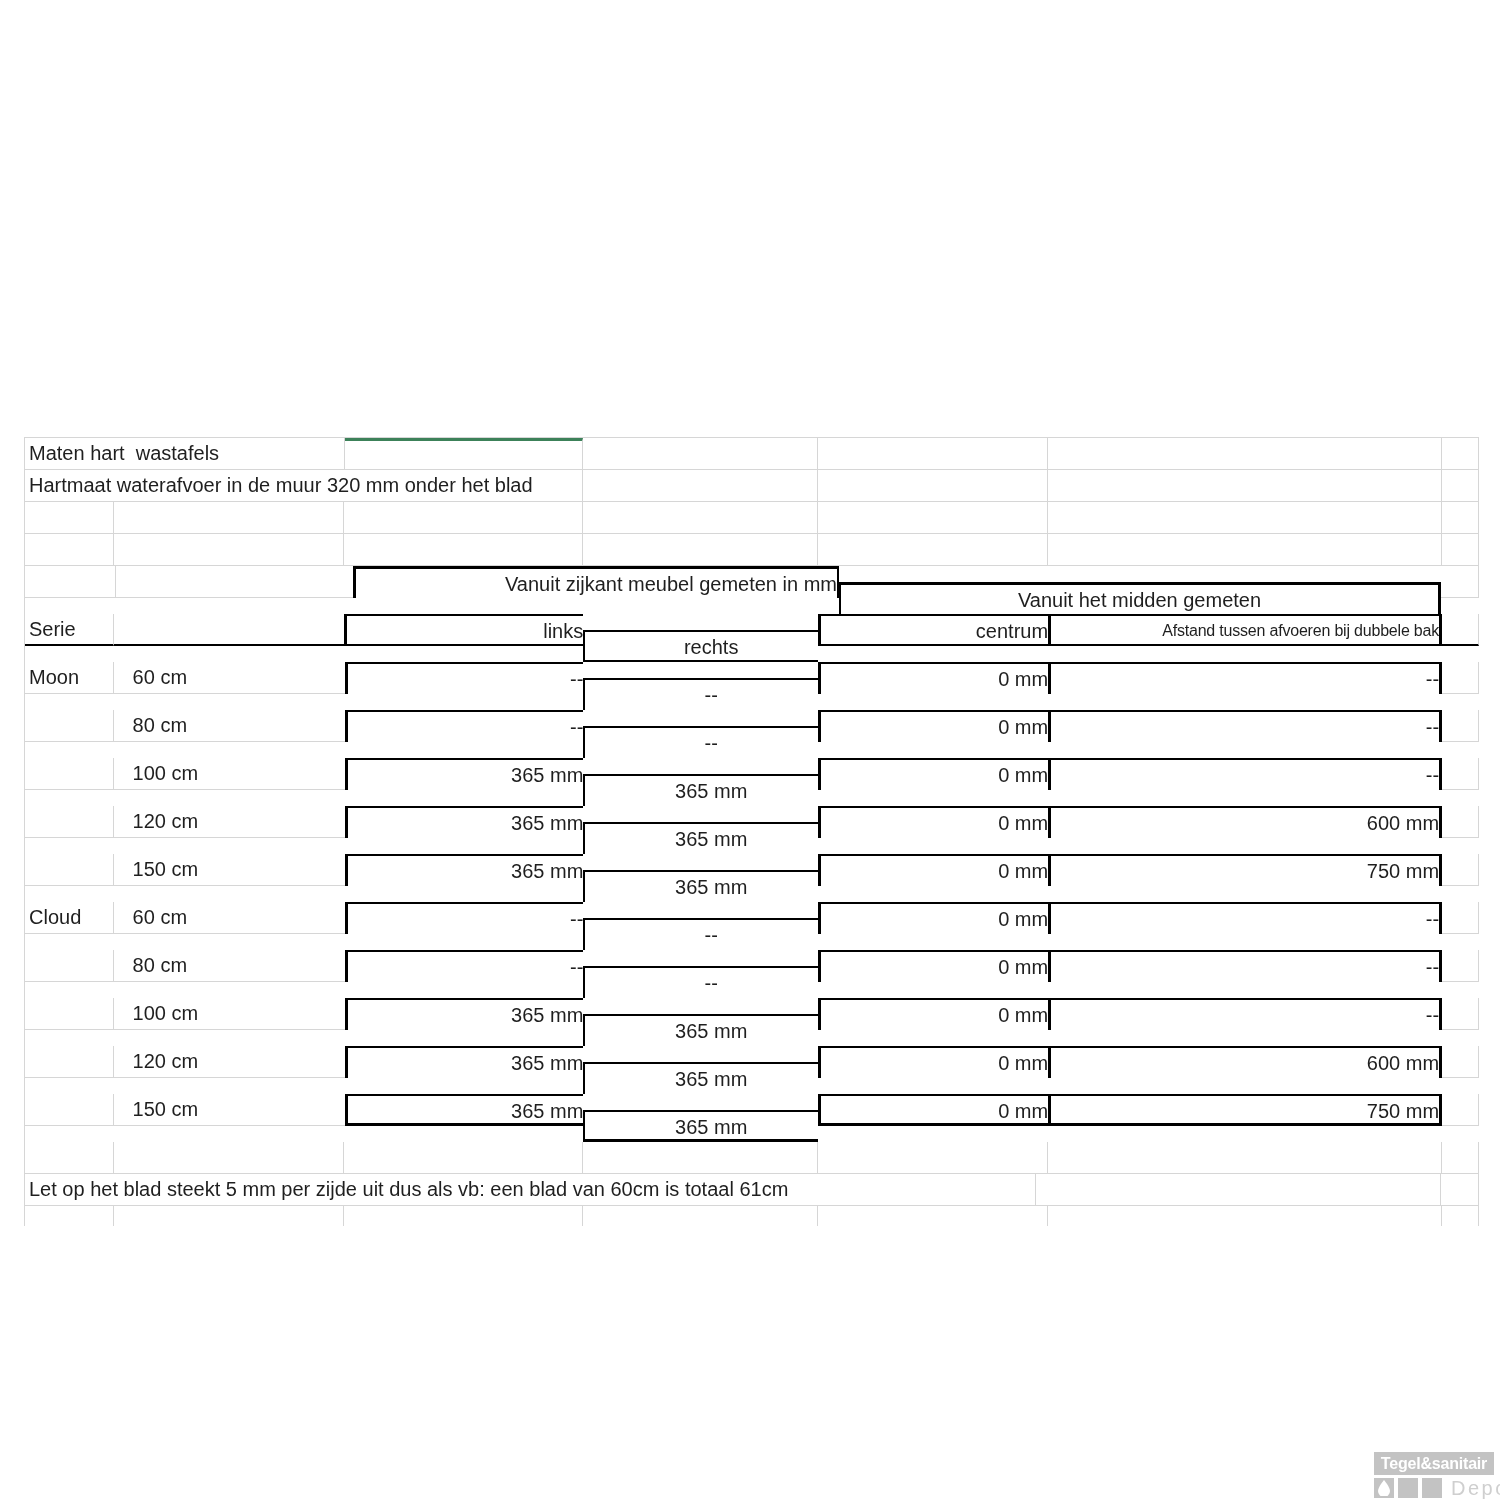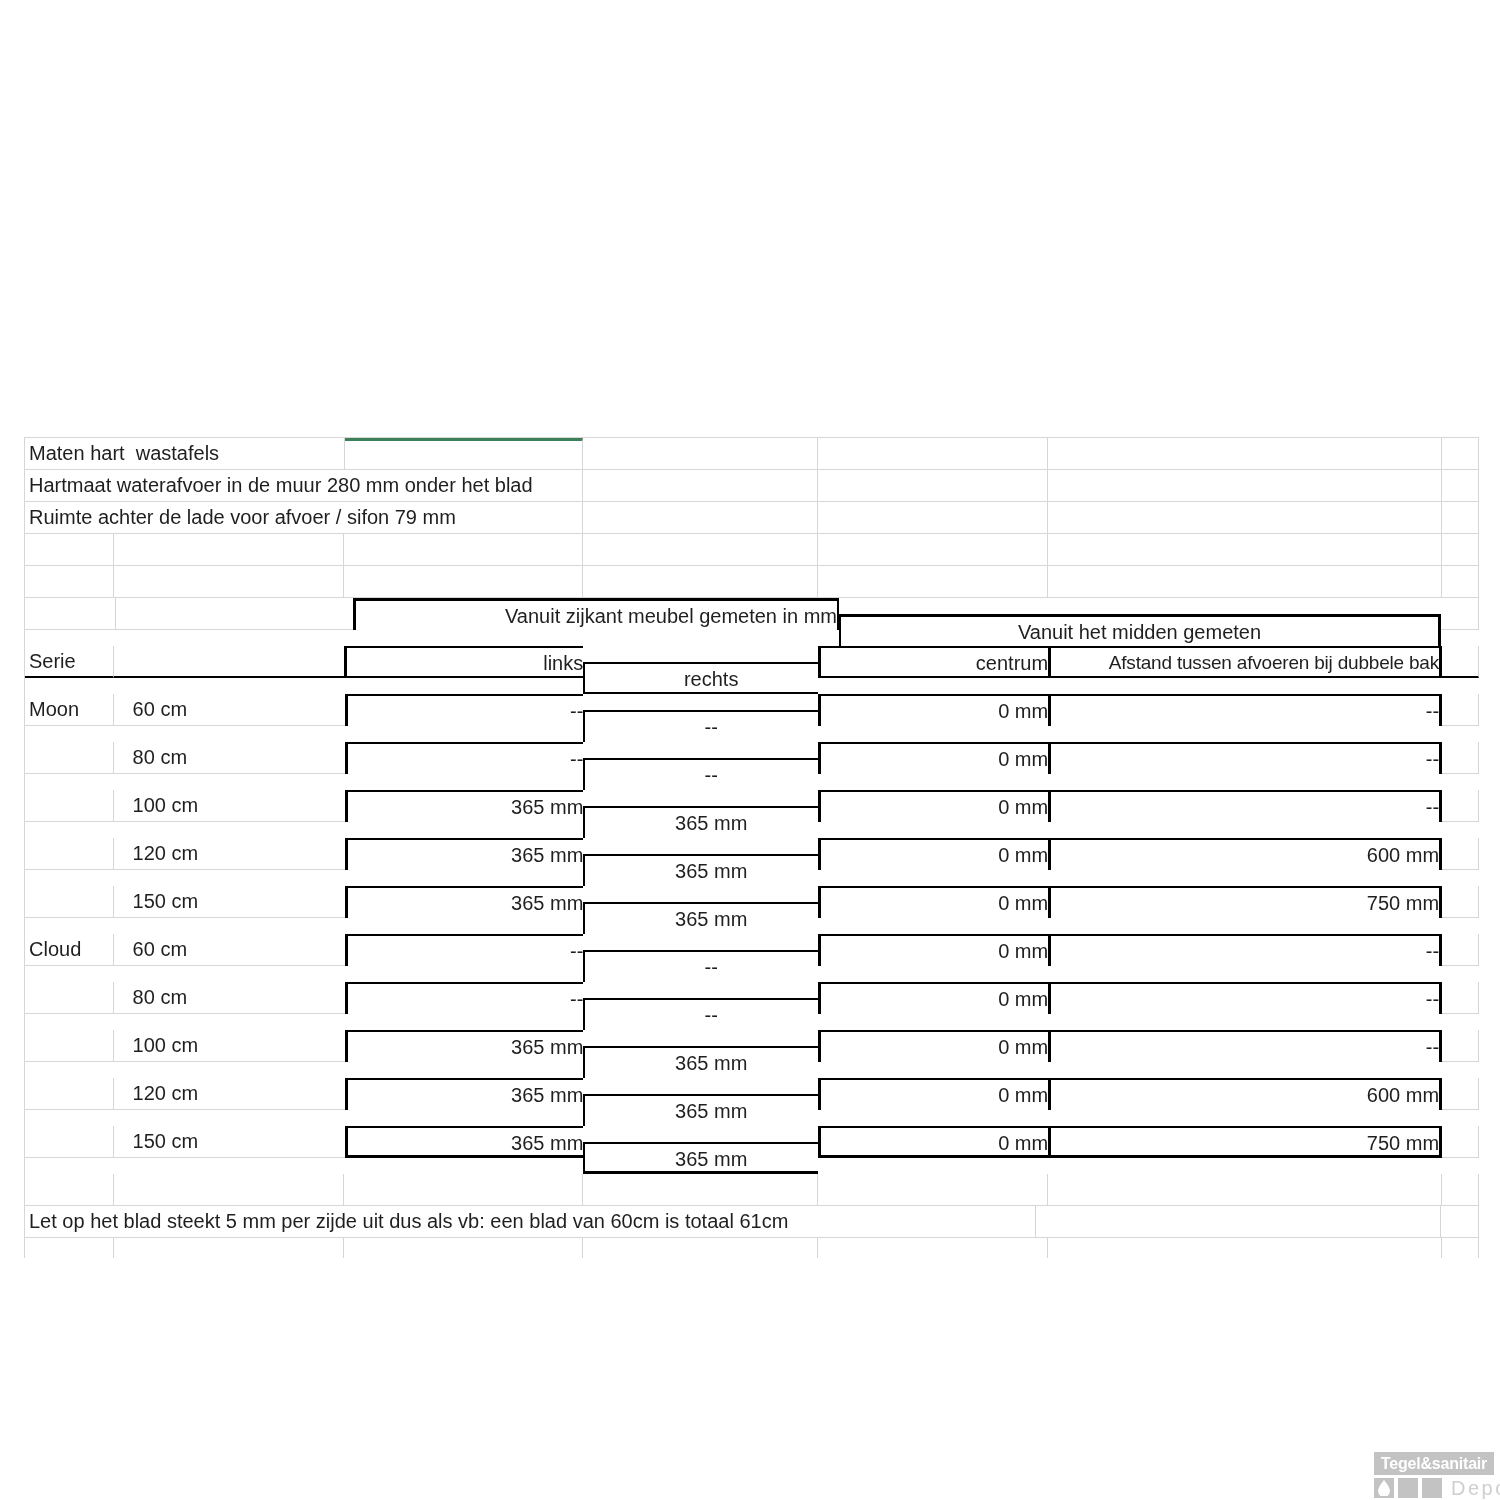--- a/index.html
+++ b/index.html
@@ -24,21 +24,21 @@
   .c{
     box-sizing:border-box;height:32px;
     border-right:1px solid var(--grid);
     border-bottom:1px solid var(--grid);
     font-size:20px;line-height:30px;
     white-space:pre;overflow:visible;
   }
   .r20 .c{height:20px;border-bottom:none;}
   .tL{padding-left:4px;text-align:left;}
   .ctr{text-align:center;}
-  .small{font-size:19px;letter-spacing:-0.2px;}
+  .small{font-size:16px;letter-spacing:-0.2px;}
   
   .wA{width:91px;}.wB{width:237px;}.wC{width:245px;}.wD{width:241px;}
   .wE{width:236px;}.wF{width:405px;}.wG{width:38px;}
   .wAB{width:328px;}.wABC{width:573px;}.wCD{width:486px;}
   .wEF{width:602px;}.wAE{width:1011px;}
   
   .ngr{border-right:none;padding-left:19px;}
   .ngb{border-bottom:none;}
   
   .bl2{border-left:2px solid var(--blk);margin-top:16px;}
@@ -77,34 +77,27 @@
   <div class="row">
     <div class="c wAB tL">Maten hart  wastafels</div>
     <div class="c wC greenTop"></div>
     <div class="c wD"></div>
     <div class="c wE"></div>
     <div class="c wF"></div>
     <div class="c wG"></div>
   </div>
 
   <div class="row">
-    <div class="c wABC tL">Hartmaat waterafvoer in de muur 280 mm onder het blad</div>
+    <div class="c wABC tL">Hartmaat waterafvoer in de muur 320 mm onder het blad</div>
     <div class="c wD"></div>
     <div class="c wE"></div>
     <div class="c wF"></div>
     <div class="c wG"></div>
   </div>
 
-  <div class="row">
-    <div class="c wABC tL">Ruimte achter de lade voor afvoer / sifon 79 mm</div>
-    <div class="c wD"></div>
-    <div class="c wE"></div>
-    <div class="c wF"></div>
-    <div class="c wG"></div>
-  </div>
 
   <div class="row">
     <div class="c wA"></div>
       <div class="c wB"></div>
       <div class="c wC"></div>
       <div class="c wD"></div>
       <div class="c wE"></div>
       <div class="c wF"></div>
       <div class="c wG"></div>
   </div>

